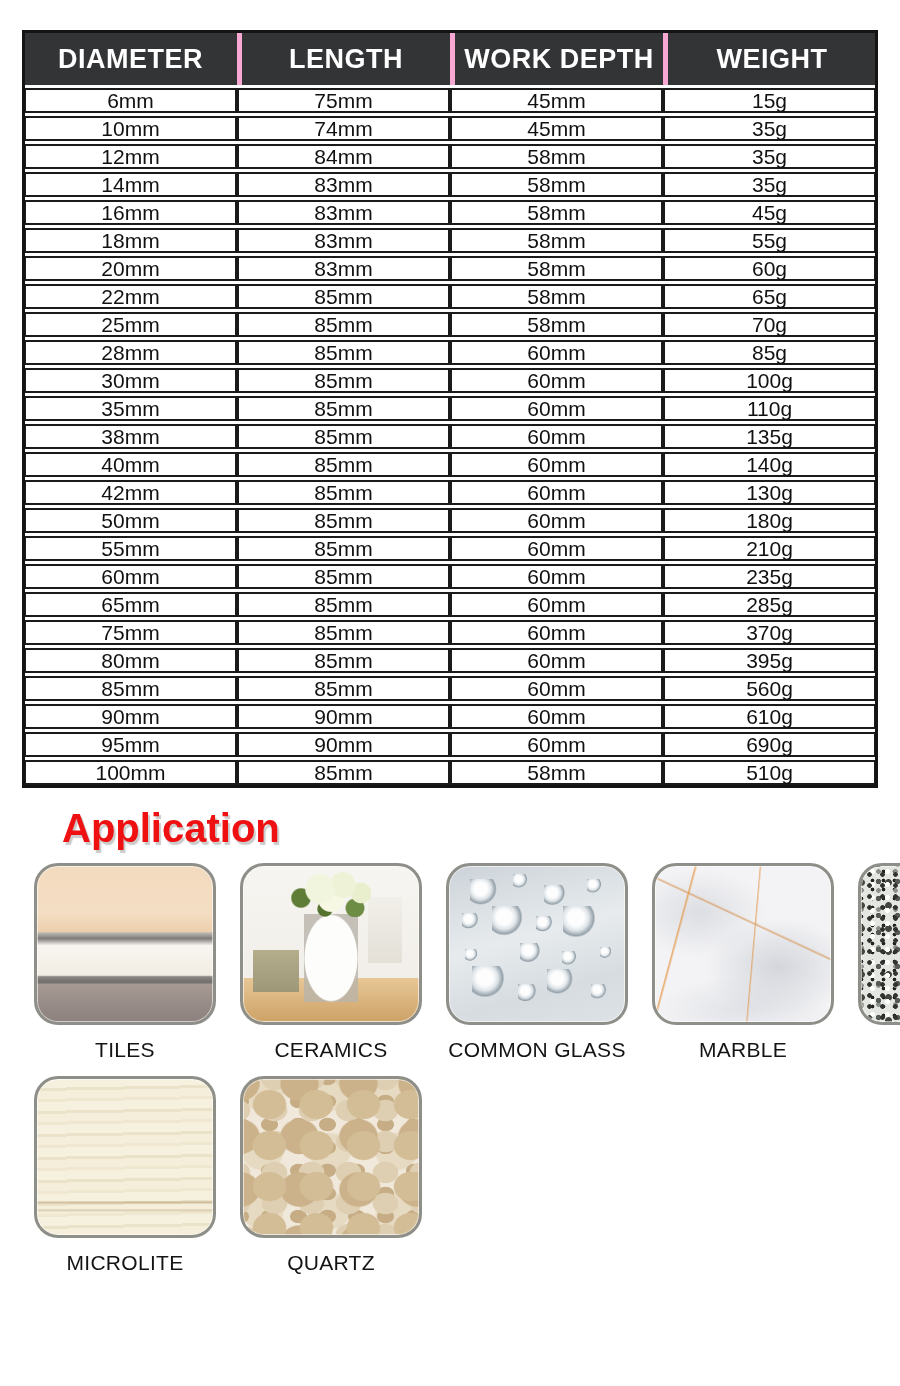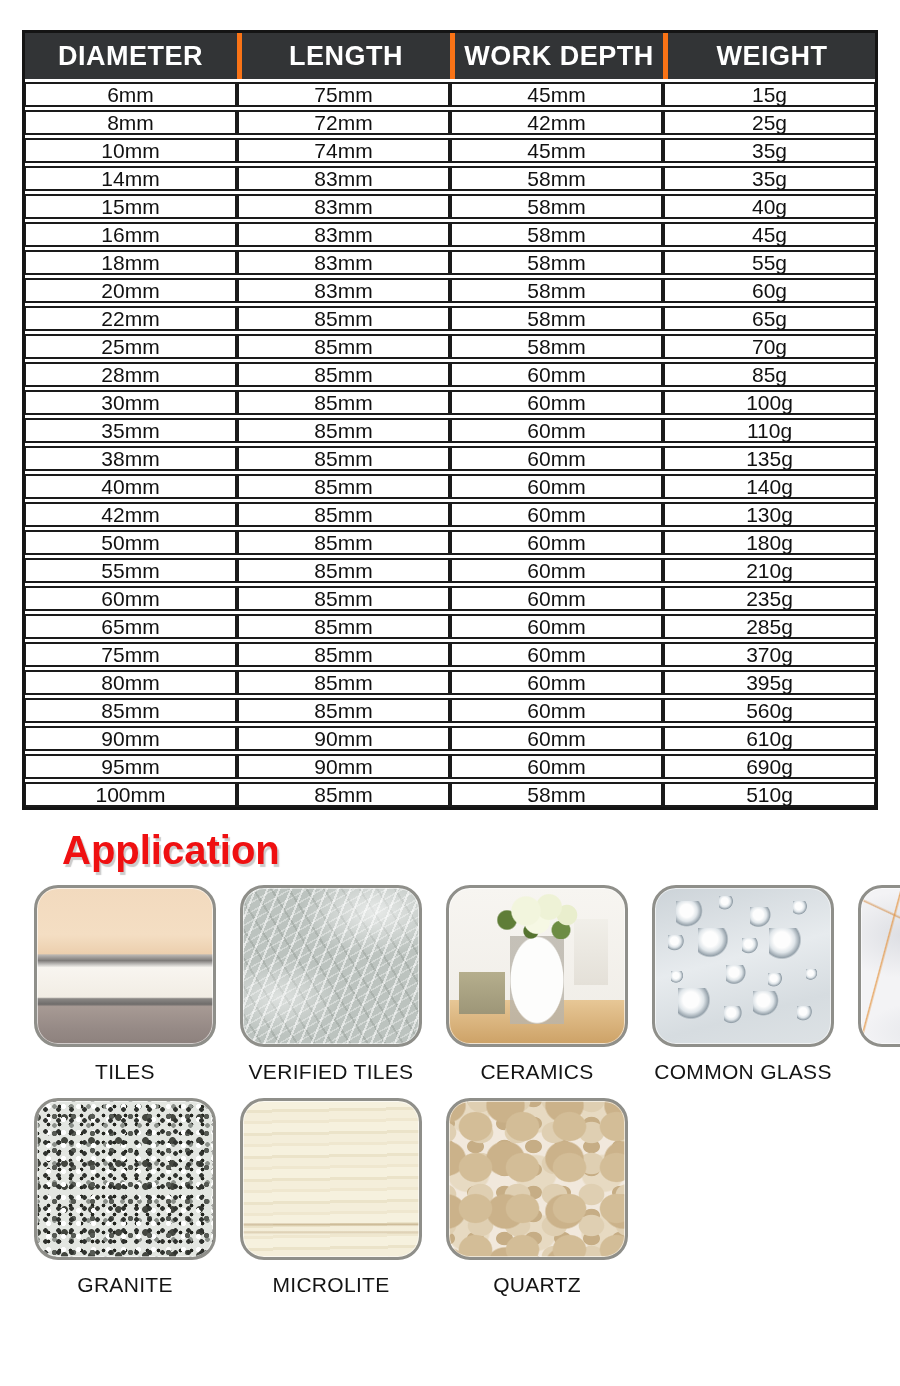--- a/index.html
+++ b/index.html
@@ -23,25 +23,25 @@
     border-collapse: separate;
     border-spacing: 0 3px;
     table-layout: fixed;
   }
   table.spec th {
     background: #323436;
     color: #ffffff;
     font-weight: bold;
     font-size: 27px;
     letter-spacing: 0.5px;
-    height: 46px;
+    height: 52px;
     text-align: center;
     vertical-align: middle;
   }
-  table.spec th + th { border-left: 5px solid #f97316; }
+  table.spec th + th { border-left: 5px solid #f9a8d4; }
   table.spec td {
     border: 2px solid #1a1a1a;
     background: #ffffff;
     text-align: center;
     font-size: 21px;
     line-height: 21px;
     color: #111111;
     padding: 0;
   }
 
@@ -184,42 +184,36 @@
         </tr>
     </thead>
     <tbody>
         <tr>
           <td>6mm</td>
           <td>75mm</td>
           <td>45mm</td>
           <td>15g</td>
         </tr>
         <tr>
-          <td>8mm</td>
-          <td>72mm</td>
-          <td>42mm</td>
-          <td>25g</td>
-        </tr>
-        <tr>
           <td>10mm</td>
           <td>74mm</td>
           <td>45mm</td>
           <td>35g</td>
         </tr>
         <tr>
+          <td>12mm</td>
+          <td>84mm</td>
+          <td>58mm</td>
+          <td>35g</td>
+        </tr>
+        <tr>
           <td>14mm</td>
           <td>83mm</td>
           <td>58mm</td>
           <td>35g</td>
-        </tr>
-        <tr>
-          <td>15mm</td>
-          <td>83mm</td>
-          <td>58mm</td>
-          <td>40g</td>
         </tr>
         <tr>
           <td>16mm</td>
           <td>83mm</td>
           <td>58mm</td>
           <td>45g</td>
         </tr>
         <tr>
           <td>18mm</td>
           <td>83mm</td>
@@ -345,24 +339,20 @@
 </div>
 
 <h2 class="app-title">Application</h2>
 
 <div class="app-grid">
     <figure class="app-item">
       <div class="app-image tx-tiles"></div>
       <figcaption class="app-label">TILES</figcaption>
     </figure>
     <figure class="app-item">
-      <div class="app-image tx-verified-tiles"></div>
-      <figcaption class="app-label">VERIFIED TILES</figcaption>
-    </figure>
-    <figure class="app-item">
       <div class="app-image tx-ceramics"></div>
       <figcaption class="app-label">CERAMICS</figcaption>
     </figure>
     <figure class="app-item">
       <div class="app-image tx-common-glass"></div>
       <figcaption class="app-label">COMMON GLASS</figcaption>
     </figure>
     <figure class="app-item">
       <div class="app-image tx-marble"></div>
       <figcaption class="app-label">MARBLE</figcaption>

